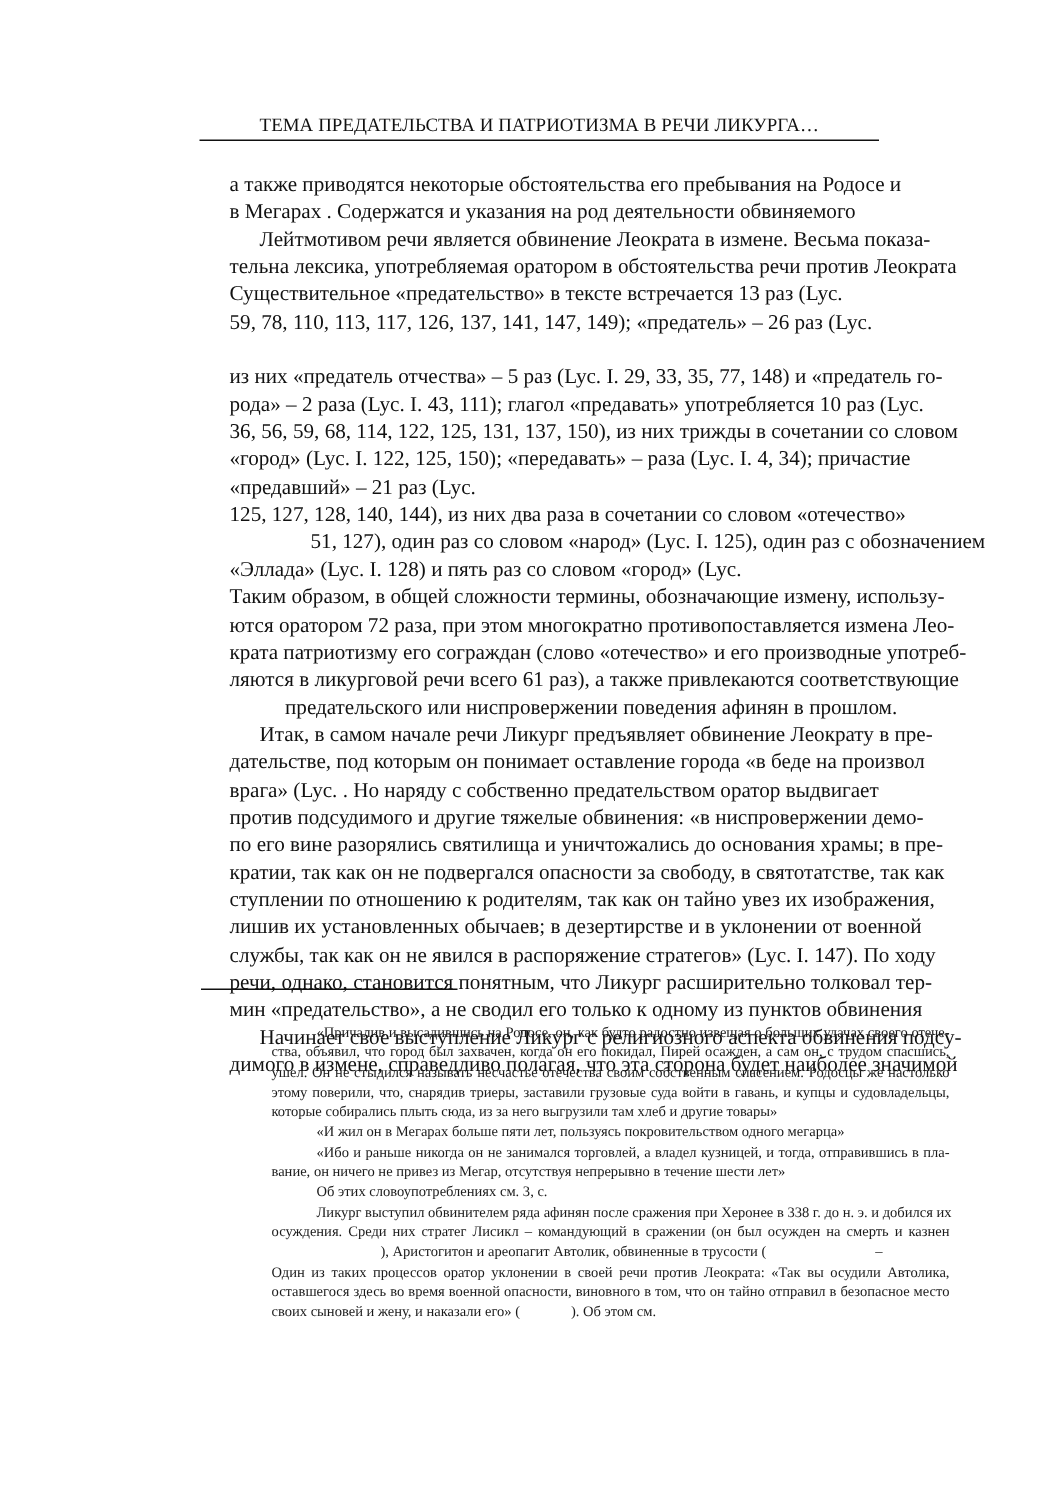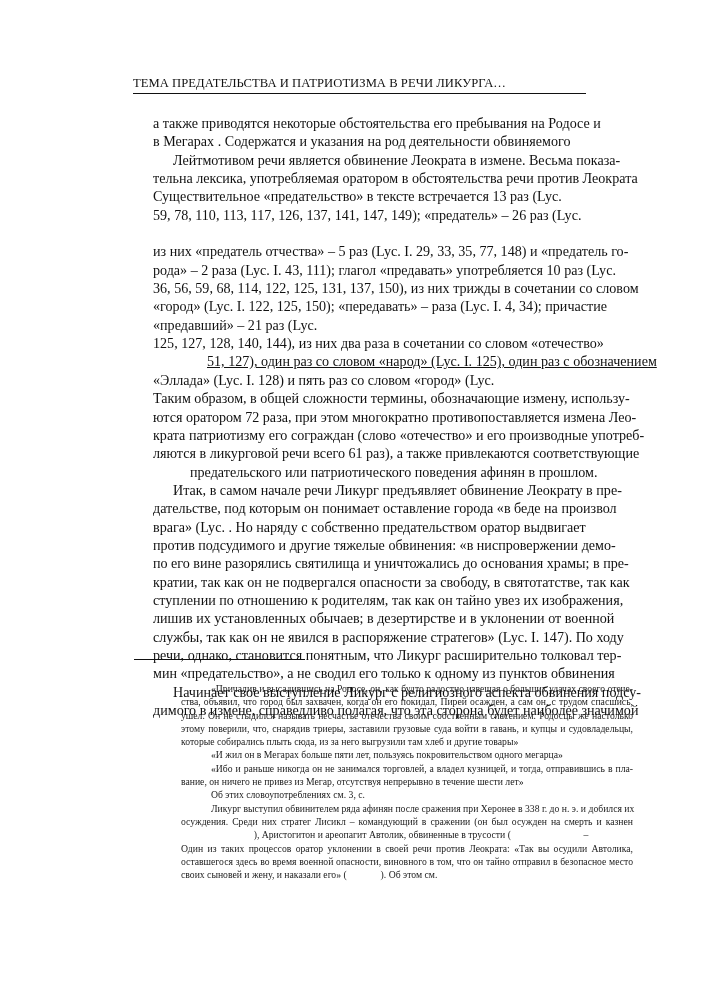--- a/index.html
+++ b/index.html
@@ -1,28 +1,28 @@
 <!DOCTYPE html>
 <html><head>
 <meta charset="utf-8">
 <style>
   html, body { margin: 0; padding: 0; background: #ffffff; }
   body { width: 709px; height: 1003px; position: relative; overflow: hidden;
          font-family: "Liberation Serif", "DejaVu Serif", serif; color: #111; }
   .page { position: absolute; left: 0; top: 0; width: 709px; height: 1003px; }
   .running-head { position: absolute; left: 133px; width: 453px; top: 76px;
-                  text-align: left; font-size: 12.6px; letter-spacing: 0.05px; }
+                  text-align: center; font-size: 12.6px; letter-spacing: 0.05px; }
   .head-rule { position: absolute; left: 133px; width: 453px; top: 93px; height: 0;
                border-top: 1.3px solid #111; }
   .body-text { position: absolute; left: 133px; width: 452px; top: 114px;
                font-size: 14.1px; line-height: 18.35px; }
   .ln { display: block; white-space: nowrap; height: 18.35px; text-align: justify; text-align-last: justify; margin-left: 20px; }
   .ln.last { text-align-last: left; }
   .ln.indent { padding-left: 20px; }
-  .ln.indent-wide { padding-left: 54px; text-decoration: underline; }
+  .ln.indent-wide { padding-left: 54px; }
   .ln.indent-mid { padding-left: 37px; }
   .ln.blank { height: 18.35px; }
   .fn-rule { position: absolute; left: 134px; width: 171px; top: 659px; height: 0;
              border-top: 1px solid #111; }
   .footnotes { position: absolute; left: 133px; width: 452px; top: 682px;
                font-size: 9.7px; line-height: 13.3px; color: #1a1a1a; margin-left: 48px; }
   .fl { display: block; white-space: nowrap; height: 13.3px; text-align: justify; text-align-last: justify; }
   .fl.last { text-align-last: left; }
   .fl.indent { padding-left: 30px; }
 </style>
@@ -46,21 +46,21 @@
     <span class="ln">36, 56, 59, 68, 114, 122, 125, 131, 137, 150), из них трижды в сочетании со словом</span>
     <span class="ln">«город» (Lyc. I. 122, 125, 150); «передавать» –   раза (Lyc. I. 4, 34); причастие</span>
     <span class="ln last">«предавший» – 21 раз (Lyc.</span>
     <span class="ln">125, 127, 128, 140, 144), из них два раза в сочетании со словом «отечество»</span>
     <span class="ln indent-wide">51, 127), один раз со словом «народ» (Lyc. I. 125), один раз с обозначением</span>
     <span class="ln last">«Эллада» (Lyc. I. 128) и пять раз со словом «город» (Lyc.</span>
     <span class="ln">Таким образом, в общей сложности термины, обозначающие измену, использу-</span>
     <span class="ln">ются оратором 72 раза, при этом многократно противопоставляется измена Лео-</span>
     <span class="ln">крата патриотизму его сограждан (слово «отечество» и его производные употреб-</span>
     <span class="ln">ляются в ликурговой речи всего 61 раз), а также привлекаются соответствующие</span>
-    <span class="ln last indent-mid">предательского или патриотического поведения афинян в прошлом.</span>
+    <span class="ln last indent-mid">предательского или ниспровержении поведения афинян в прошлом.</span>
     <span class="ln indent">Итак, в самом начале речи Ликург предъявляет обвинение Леократу в пре-</span>
     <span class="ln">дательстве, под которым он понимает оставление города «в беде на произвол</span>
     <span class="ln">врага» (Lyc.        . Но наряду с собственно предательством оратор выдвигает</span>
     <span class="ln">против подсудимого и другие тяжелые обвинения: «в ниспровержении демо-</span>
     <span class="ln">по его вине разорялись святилища и уничтожались до основания храмы; в пре-</span>
     <span class="ln">кратии, так как он не подвергался опасности за свободу, в святотатстве, так как</span>
     <span class="ln">ступлении по отношению к родителям, так как он тайно увез их изображения,</span>
     <span class="ln">лишив их установленных обычаев; в дезертирстве и в уклонении от военной</span>
     <span class="ln">службы, так как он не явился в распоряжение стратегов» (Lyc. I. 147). По ходу</span>
     <span class="ln">речи, однако, становится понятным, что Ликург расширительно толковал тер-</span>

